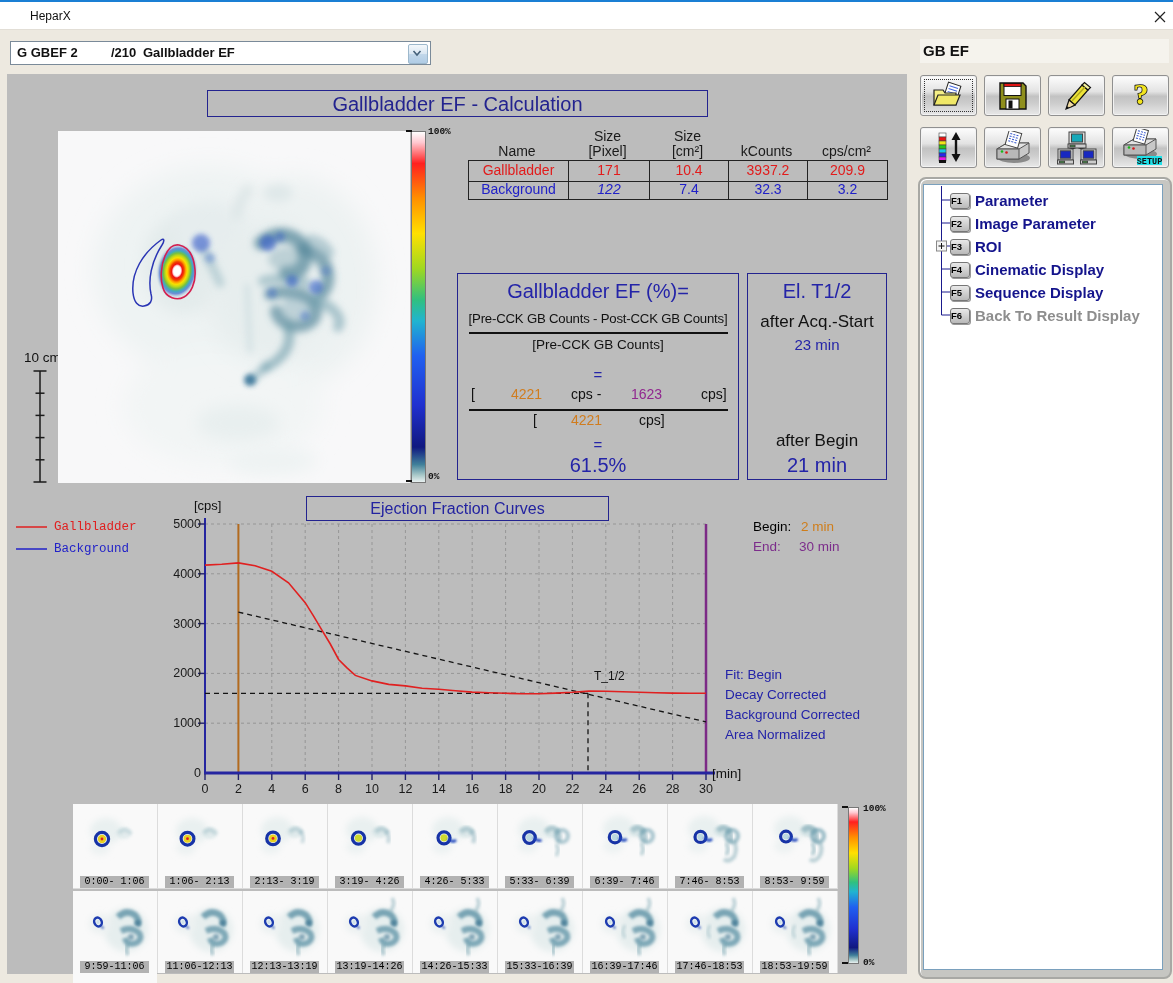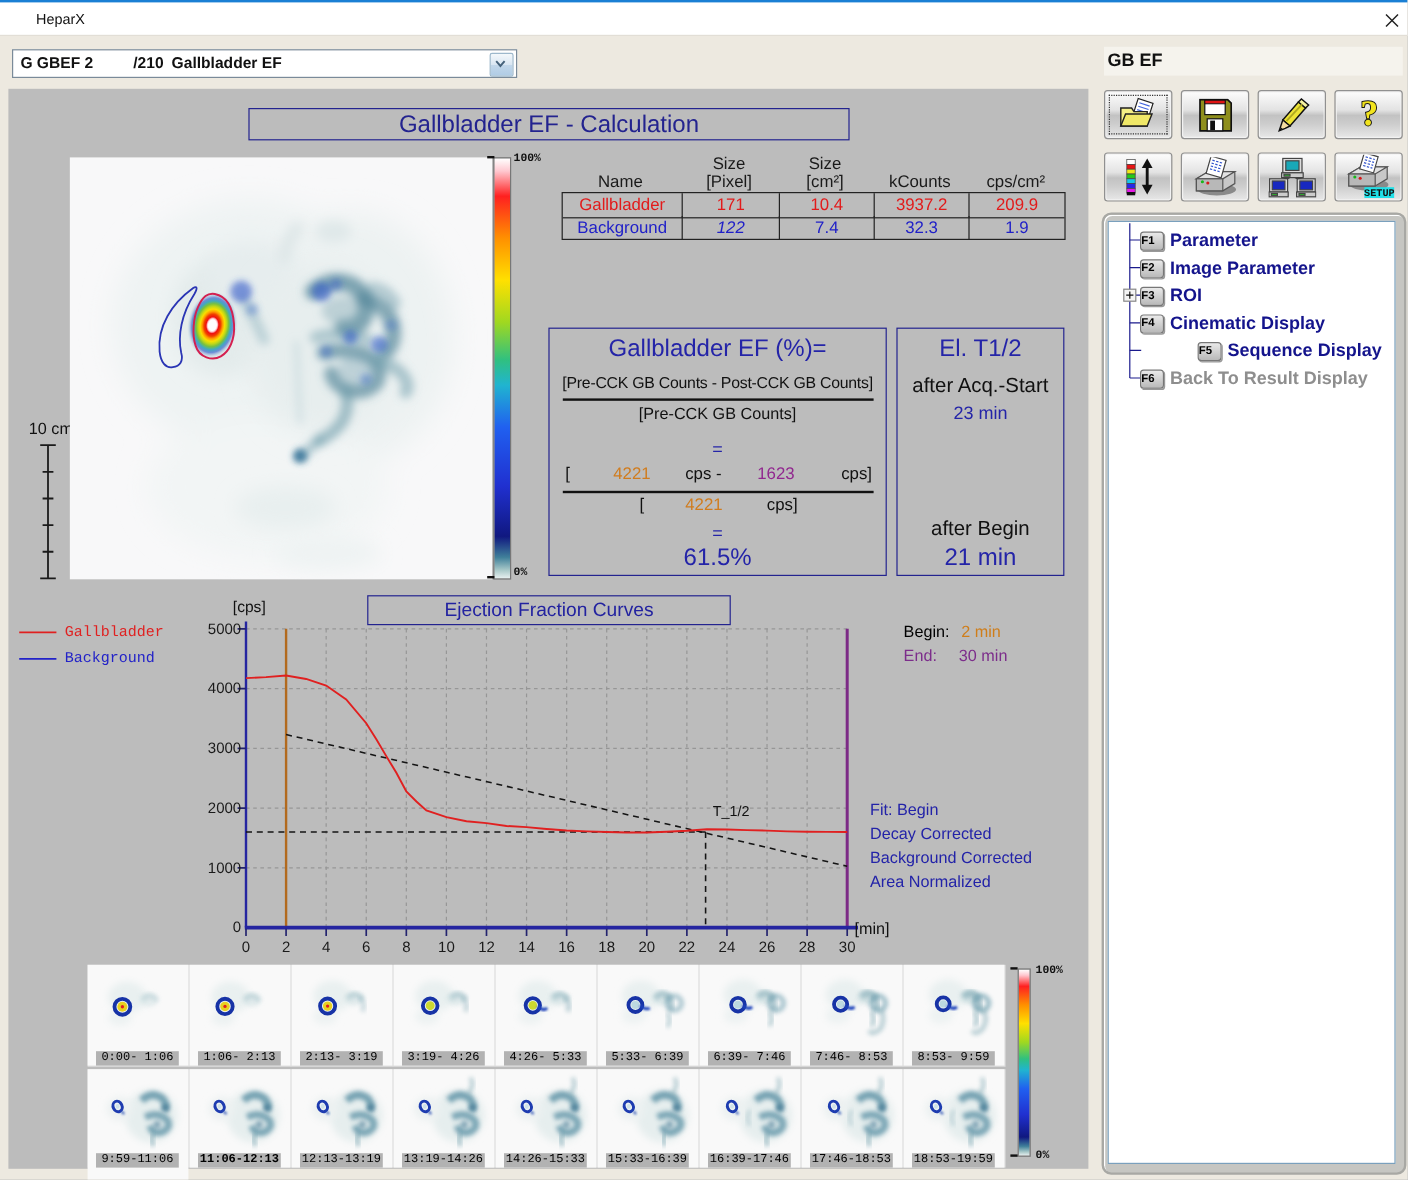--- a/index.html
+++ b/index.html
@@ -72,21 +72,21 @@
         <div class="c red" style="width:81px;">171</div>
         <div class="c red" style="width:79px;">10.4</div>
         <div class="c red" style="width:79px;">3937.2</div>
         <div class="c red" style="width:80px;">209.9</div>
   </div>
   <div class="r" style="top:19px;">
     <div class="c blue" style="width:99px;">Background</div>
         <div class="c blue" style="width:81px;font-style:italic;">122</div>
         <div class="c blue" style="width:79px;">7.4</div>
         <div class="c blue" style="width:79px;">32.3</div>
-        <div class="c blue" style="width:80px;">1.9</div>
+        <div class="c blue" style="width:80px;">3.2</div>
   </div>
 </div>
 
 <div class="box" id="formula">
   <div class="fline navy" style="top:6px;font-size:20px;">Gallbladder EF (%)=</div>
   <div class="fline" style="top:37px;font-size:13.2px;letter-spacing:-0.2px;">[Pre-CCK GB Counts - Post-CCK GB Counts]</div>
   <div class="fracbar" style="top:58px;"></div>
   <div class="fline" style="top:63px;font-size:13.5px;">[Pre-CCK GB Counts]</div>
   <div class="fline navy" style="top:92px;font-size:15px;">=</div>
   <div class="abs" style="top:112px;left:0;width:100%;height:16px;font-size:14px;color:#111;">
@@ -447,21 +447,21 @@
         <path d="M 45 26 Q 53 18 62 24 Q 67 29 64 35" stroke="#528ba0" stroke-width="6.5" fill="none" opacity="0.75" filter="url(#fb2)"></path>
         <path d="M 48 40 Q 58 35 66 42 Q 70 48 63 52 Q 54 55 52 47" stroke="#528ba0" stroke-width="6" fill="none" opacity="0.7" filter="url(#fb2)"></path>
         <path d="M 55 53 Q 52 59 55 64" stroke="#6d9dab" stroke-width="4" fill="none" opacity="0.5" filter="url(#fb2)"></path>
         <circle cx="65" cy="32" r="3" fill="#3c7390" opacity="0.7" filter="url(#fb2)"></circle>
         <circle cx="58" cy="46" r="3" fill="#3c7390" opacity="0.6" filter="url(#fb2)"></circle>
         <g transform="rotate(-25 25 31)">
           <ellipse cx="25" cy="31" rx="3.7" ry="4.5" fill="none" stroke="#1e3cb0" stroke-width="2.5"></ellipse>
         </g>
         <ellipse cx="25" cy="31" rx="1.6" ry="2" fill="#cfe2ea"></ellipse>
         <path d="M 28 35 L 30.8 37.5" stroke="#2a50b4" stroke-width="2" opacity="0.8" filter="url(#fb1)"></path>
-      </svg><div class="flabel" style="left:7px;top:70px;width:69px;font-weight:bold;">11:06-12:13</div></div>
+      </svg><div class="flabel" style="left:7px;top:70px;width:69px;">11:06-12:13</div></div>
     <div class="fcell" style="left:236px;top:817px;width:84px;height:82px;"><svg width="83" height="70" viewBox="0 0 83 70">
         <ellipse cx="54" cy="39" rx="22" ry="22" fill="#e6eeee" filter="url(#fb3)"></ellipse>
         <ellipse cx="28" cy="33" rx="11" ry="10" fill="#ecf1f1" filter="url(#fb3)"></ellipse>
         <path d="M 46 26 Q 54 18 63 24 Q 68 29 65 35" stroke="#528ba0" stroke-width="6.5" fill="none" opacity="0.75" filter="url(#fb2)"></path>
         <path d="M 49 40 Q 59 35 67 42 Q 71 48 64 52 Q 55 55 53 47" stroke="#528ba0" stroke-width="6" fill="none" opacity="0.7" filter="url(#fb2)"></path>
         <path d="M 56 53 Q 53 59 56 64" stroke="#6d9dab" stroke-width="4" fill="none" opacity="0.5" filter="url(#fb2)"></path>
         <circle cx="66" cy="32" r="3" fill="#3c7390" opacity="0.7" filter="url(#fb2)"></circle>
         <circle cx="59" cy="46" r="3" fill="#3c7390" opacity="0.6" filter="url(#fb2)"></circle>
         <g transform="rotate(-25 26 31)">
           <ellipse cx="26" cy="31" rx="3.7" ry="4.5" fill="none" stroke="#1e3cb0" stroke-width="2.5"></ellipse>
@@ -694,20 +694,20 @@
     <div class="tlabel">Image Parameter</div>
   </div>
 <div class="titem" style="top:235px;">
     <div class="fkey">F3</div>
     <div class="tlabel">ROI</div>
   </div>
 <div class="titem" style="top:258px;">
     <div class="fkey">F4</div>
     <div class="tlabel">Cinematic Display</div>
   </div>
-<div class="titem" style="top:281px;margin-left:48px;">
+<div class="titem" style="top:281px;">
     <div class="fkey">F5</div>
     <div class="tlabel">Sequence Display</div>
   </div>
 <div class="titem" style="top:304px;">
     <div class="fkey">F6</div>
     <div class="tlabel" style="color:#8e8e8e;">Back To Result Display</div>
   </div>
 
 </body></html>

